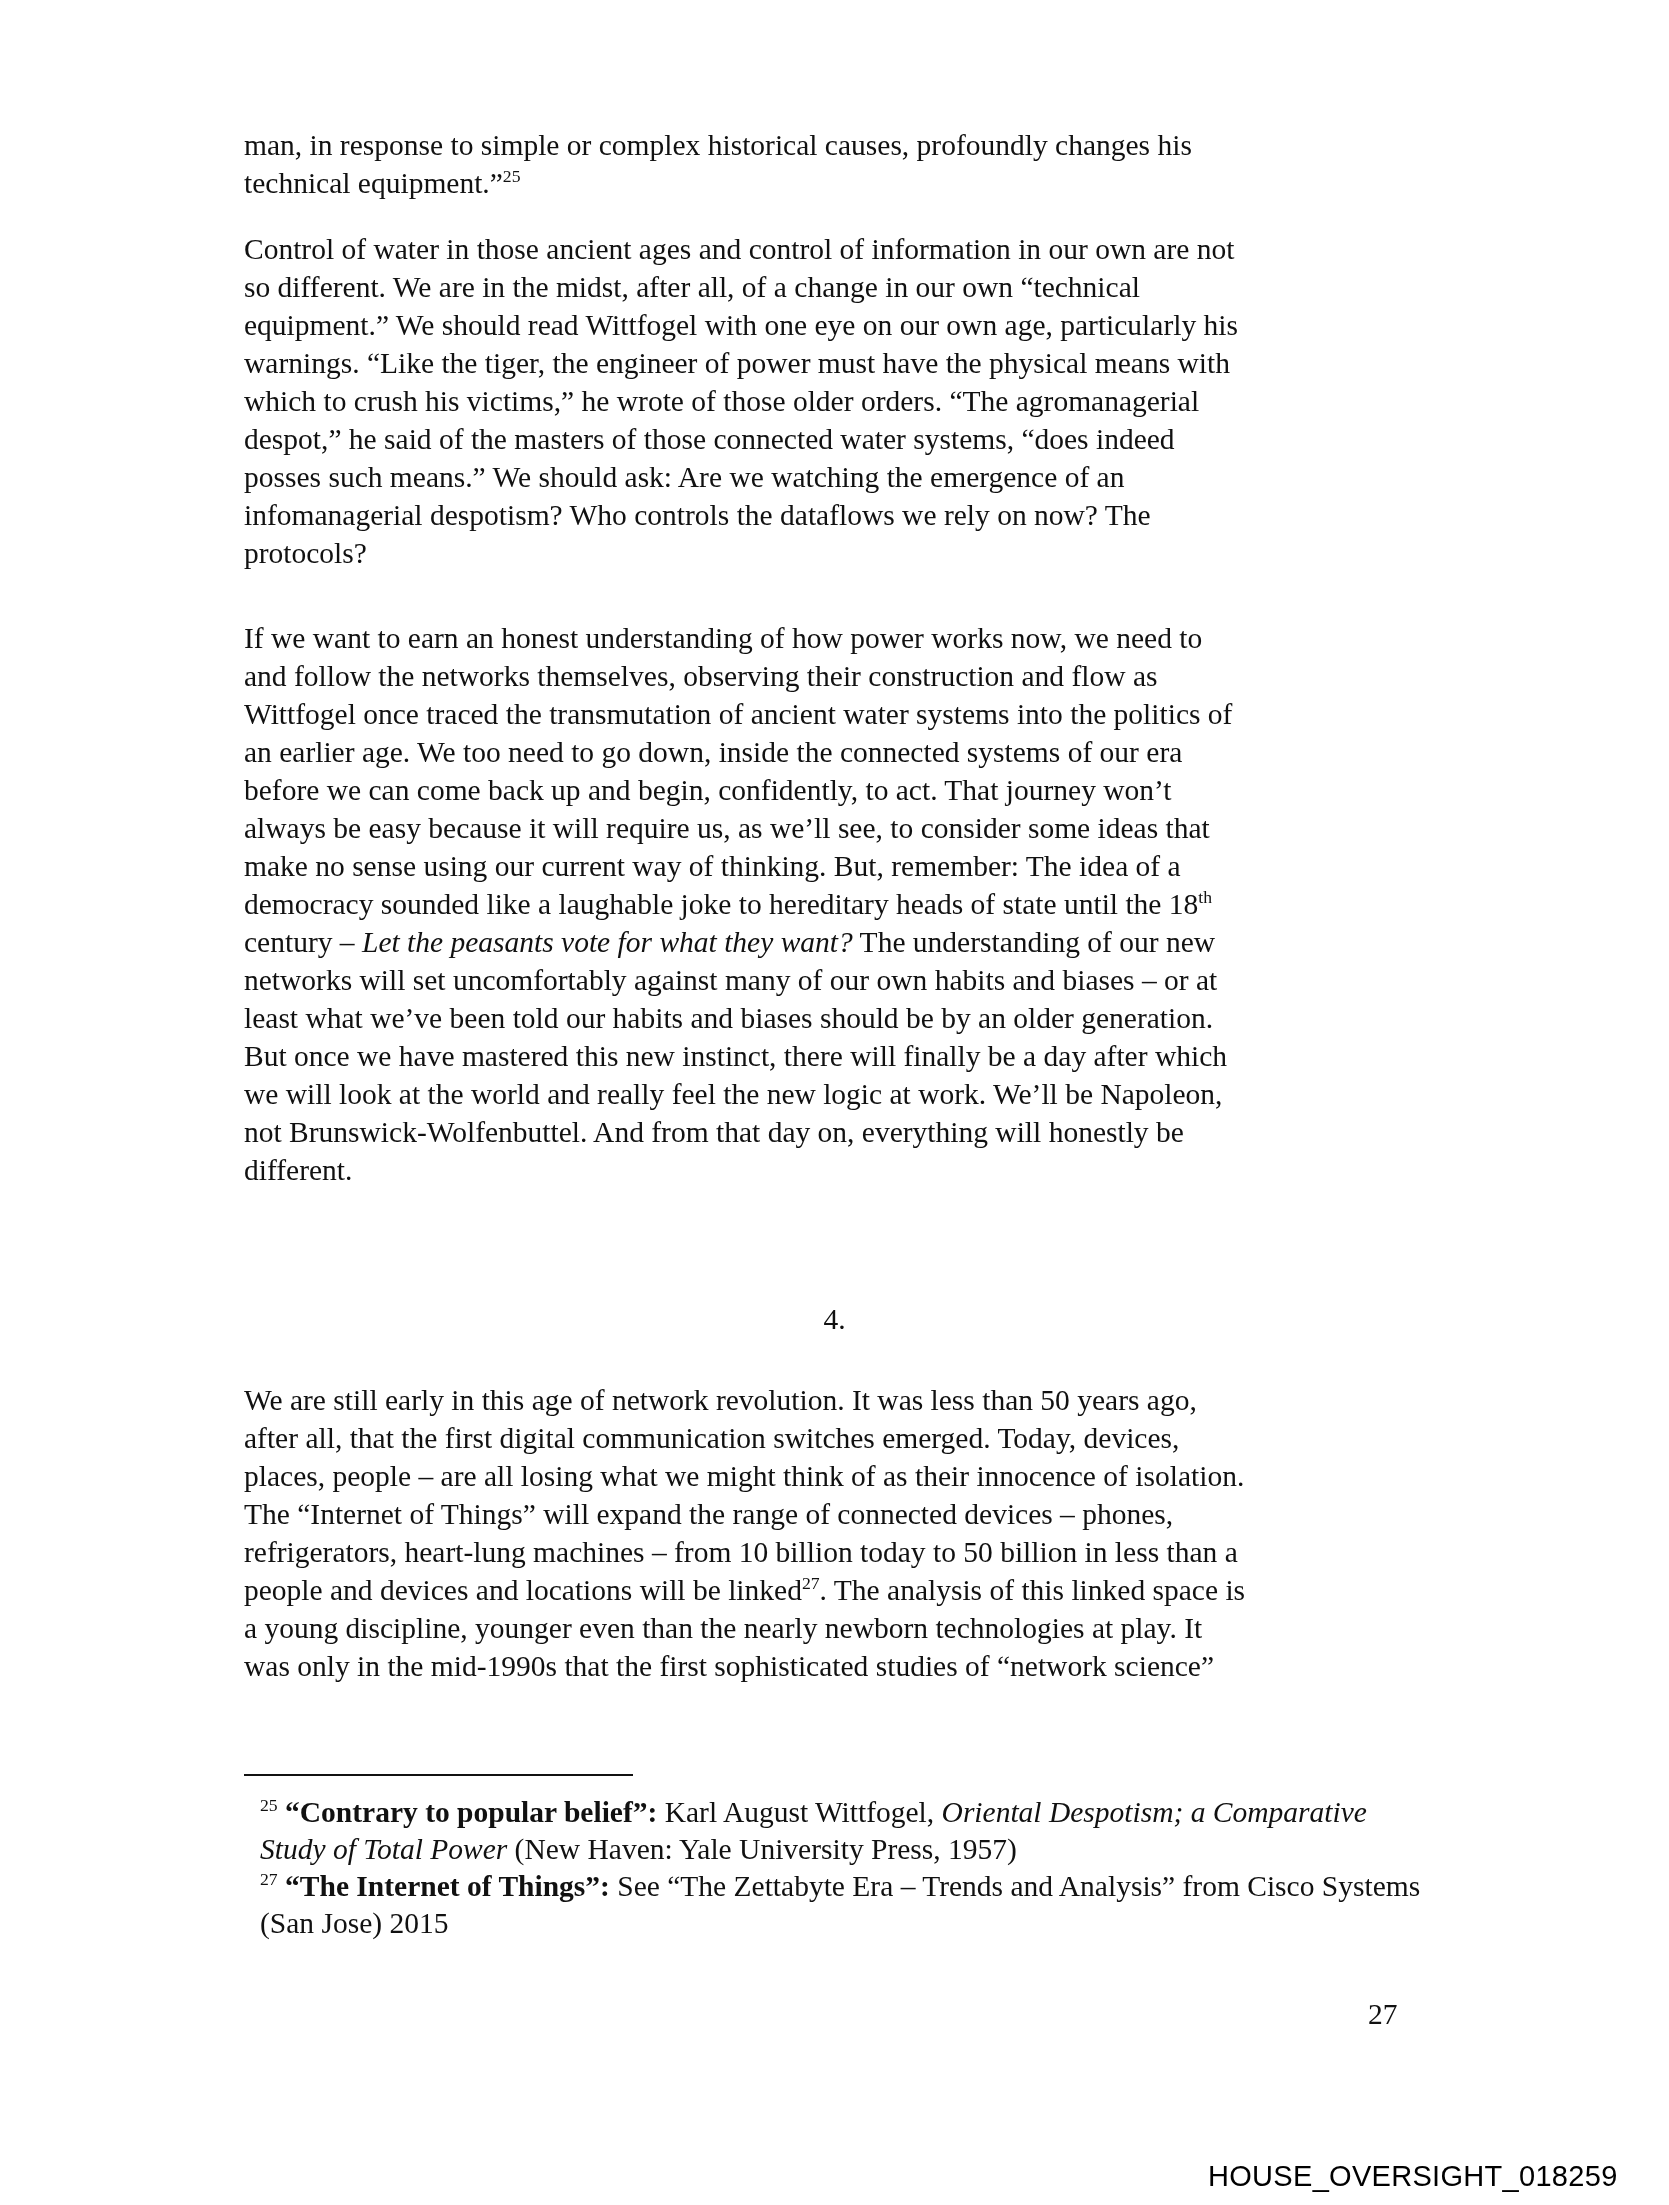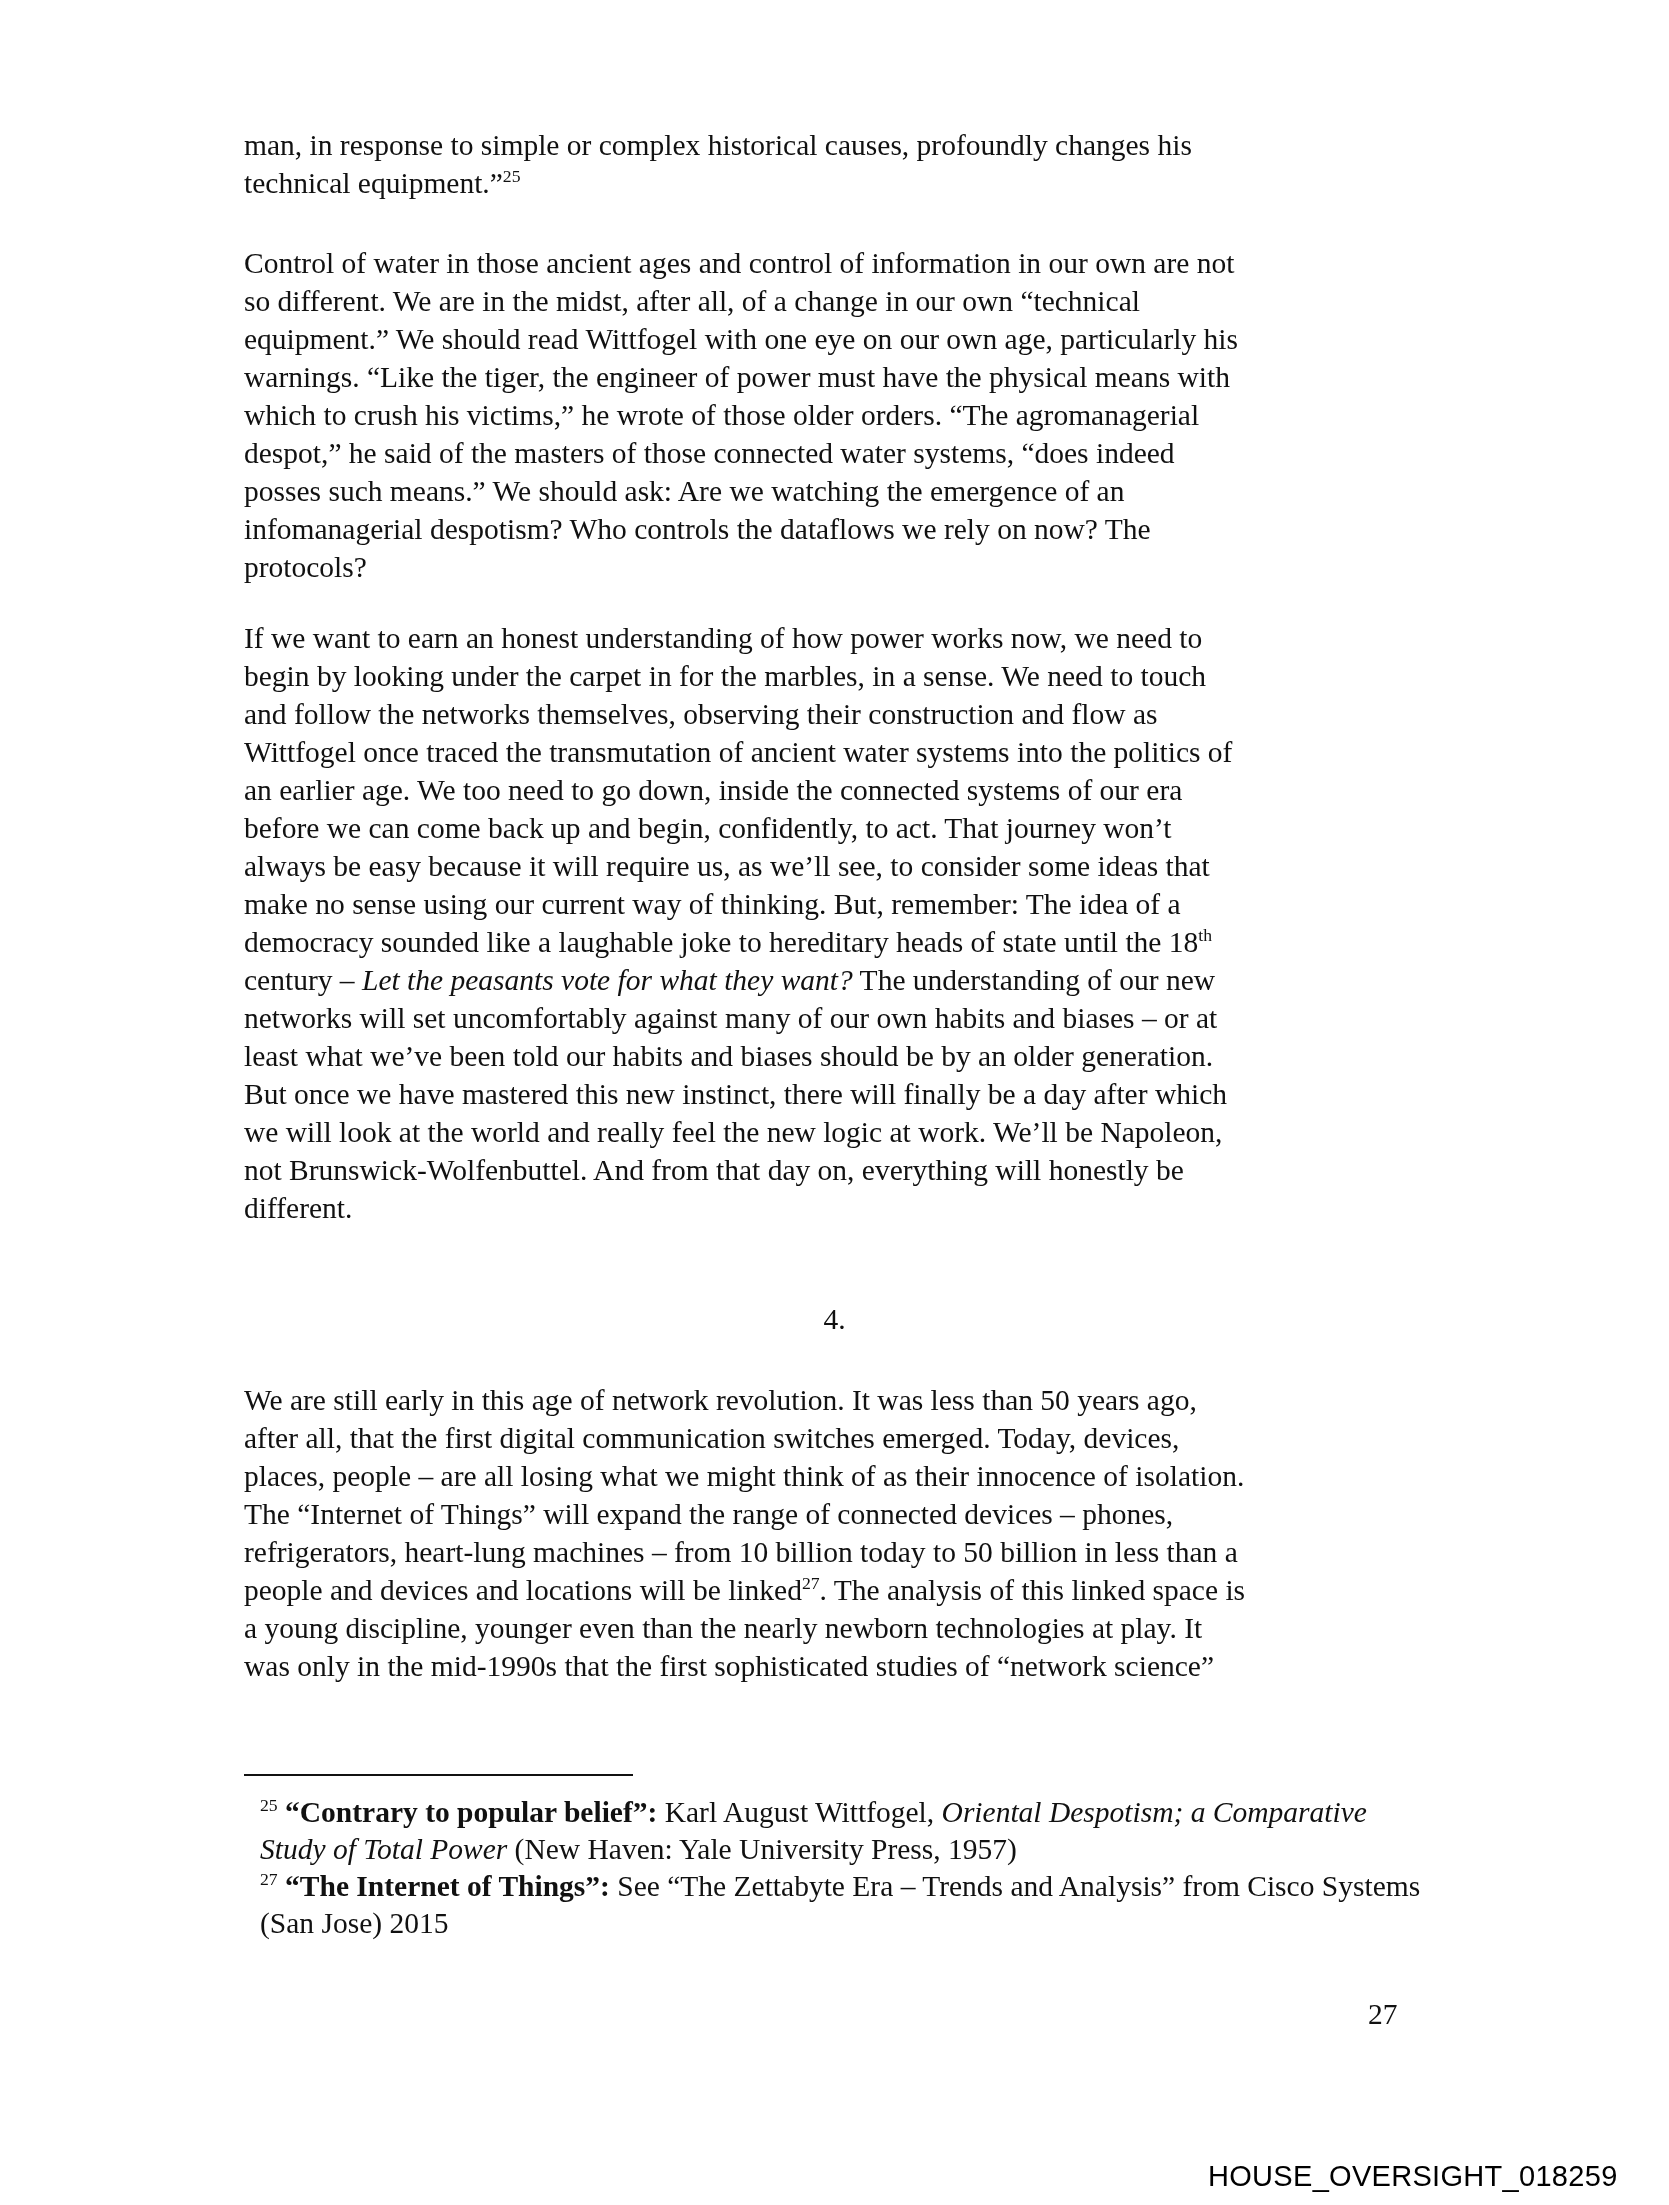--- a/index.html
+++ b/index.html
@@ -23,35 +23,34 @@
 </head>
 <body>
 
 <div class="page">
 
   <div class="text" style="top:126px;">
     <span class="line">man, in response to simple or complex historical causes, profoundly changes his</span>
     <span class="line"><span>technical equipment.”</span><sup>25</sup></span>
   </div>
 
-  <div class="text" style="top:244px;">
+  <div class="text" style="top:230px;">
     <span class="line">Control of water in those ancient ages and control of information in our own are not</span>
     <span class="line">so different. We are in the midst, after all, of a change in our own “technical</span>
     <span class="line">equipment.” We should read Wittfogel with one eye on our own age, particularly his</span>
     <span class="line">warnings. “Like the tiger, the engineer of power must have the physical means with</span>
     <span class="line">which to crush his victims,” he wrote of those older orders. “The agromanagerial</span>
     <span class="line">despot,” he said of the masters of those connected water systems, “does indeed</span>
     <span class="line">posses such means.” We should ask: Are we watching the emergence of an</span>
     <span class="line">infomanagerial despotism? Who controls the dataflows we rely on now? The</span>
     <span class="line">protocols?</span>
   </div>
 
   <div class="text" style="top:619px;">
     <span class="line">If we want to earn an honest understanding of how power works now, we need to</span>
-    <span class="line">begin by looking under the carpet in for the marbles, in a sense. We need to touch</span>
     <span class="line">and follow the networks themselves, observing their construction and flow as</span>
     <span class="line">Wittfogel once traced the transmutation of ancient water systems into the politics of</span>
     <span class="line">an earlier age. We too need to go down, inside the connected systems of our era</span>
     <span class="line">before we can come back up and begin, confidently, to act. That journey won’t</span>
     <span class="line">always be easy because it will require us, as we’ll see, to consider some ideas that</span>
     <span class="line">make no sense using our current way of thinking. But, remember: The idea of a</span>
     <span class="line"><span>democracy sounded like a laughable joke to hereditary heads of state until the 18</span><sup>th</sup></span>
     <span class="line"><span>century – </span><i>Let the peasants vote for what they want?</i><span> The understanding of our new</span></span>
     <span class="line">networks will set uncomfortably against many of our own habits and biases – or at</span>
     <span class="line">least what we’ve been told our habits and biases should be by an older generation.</span>

